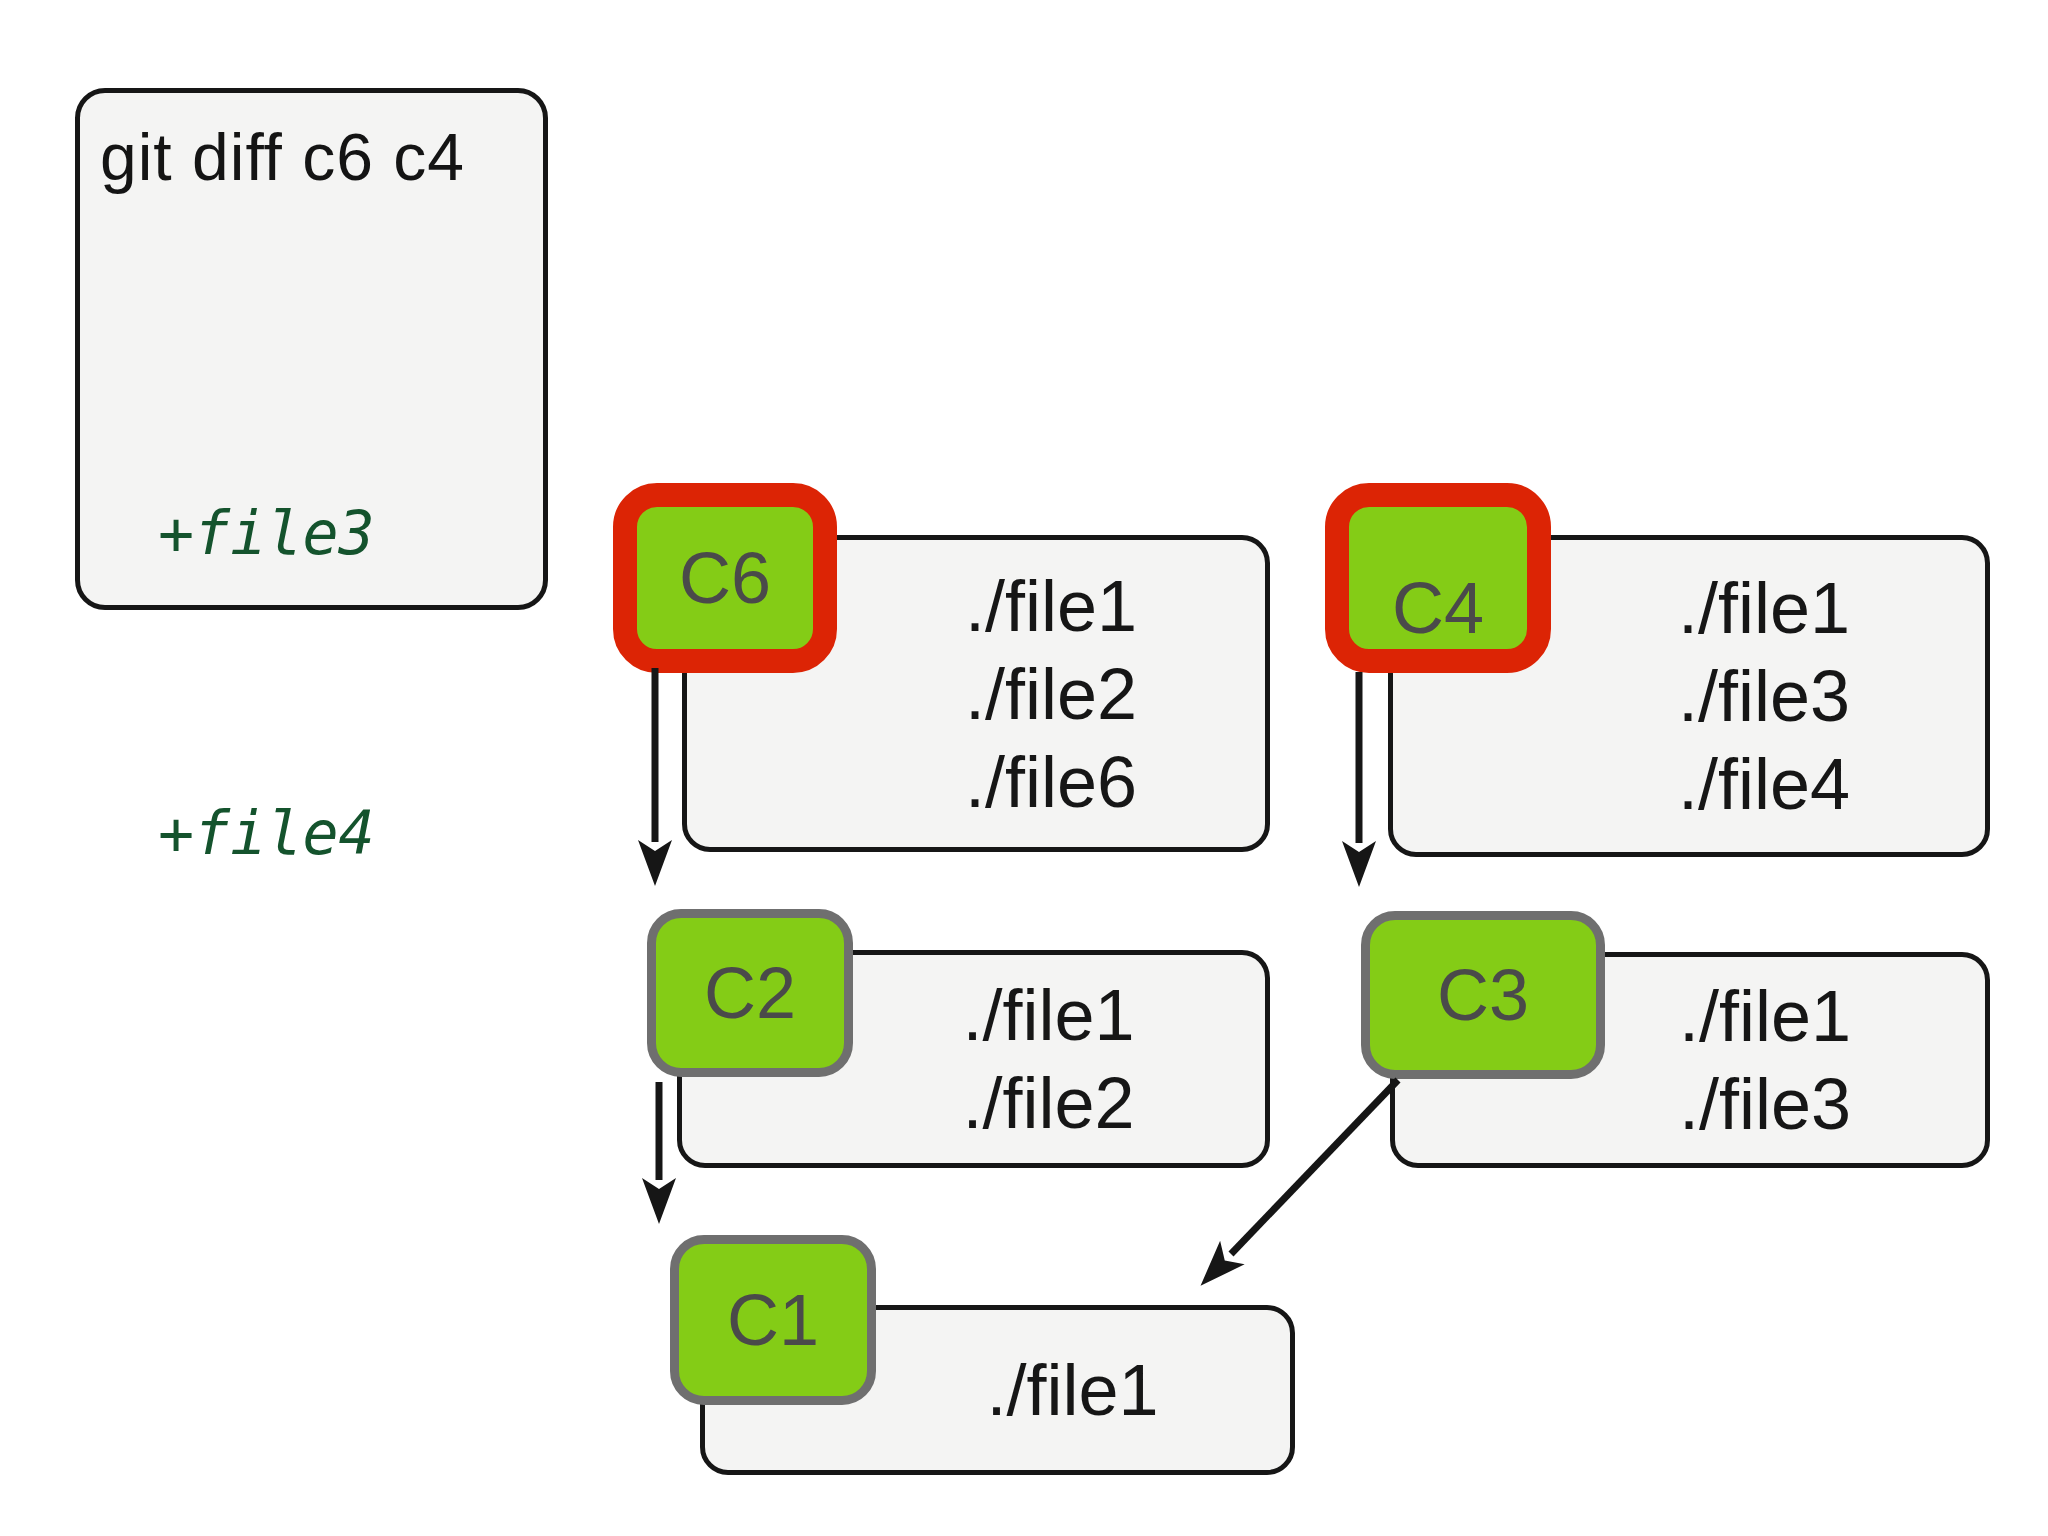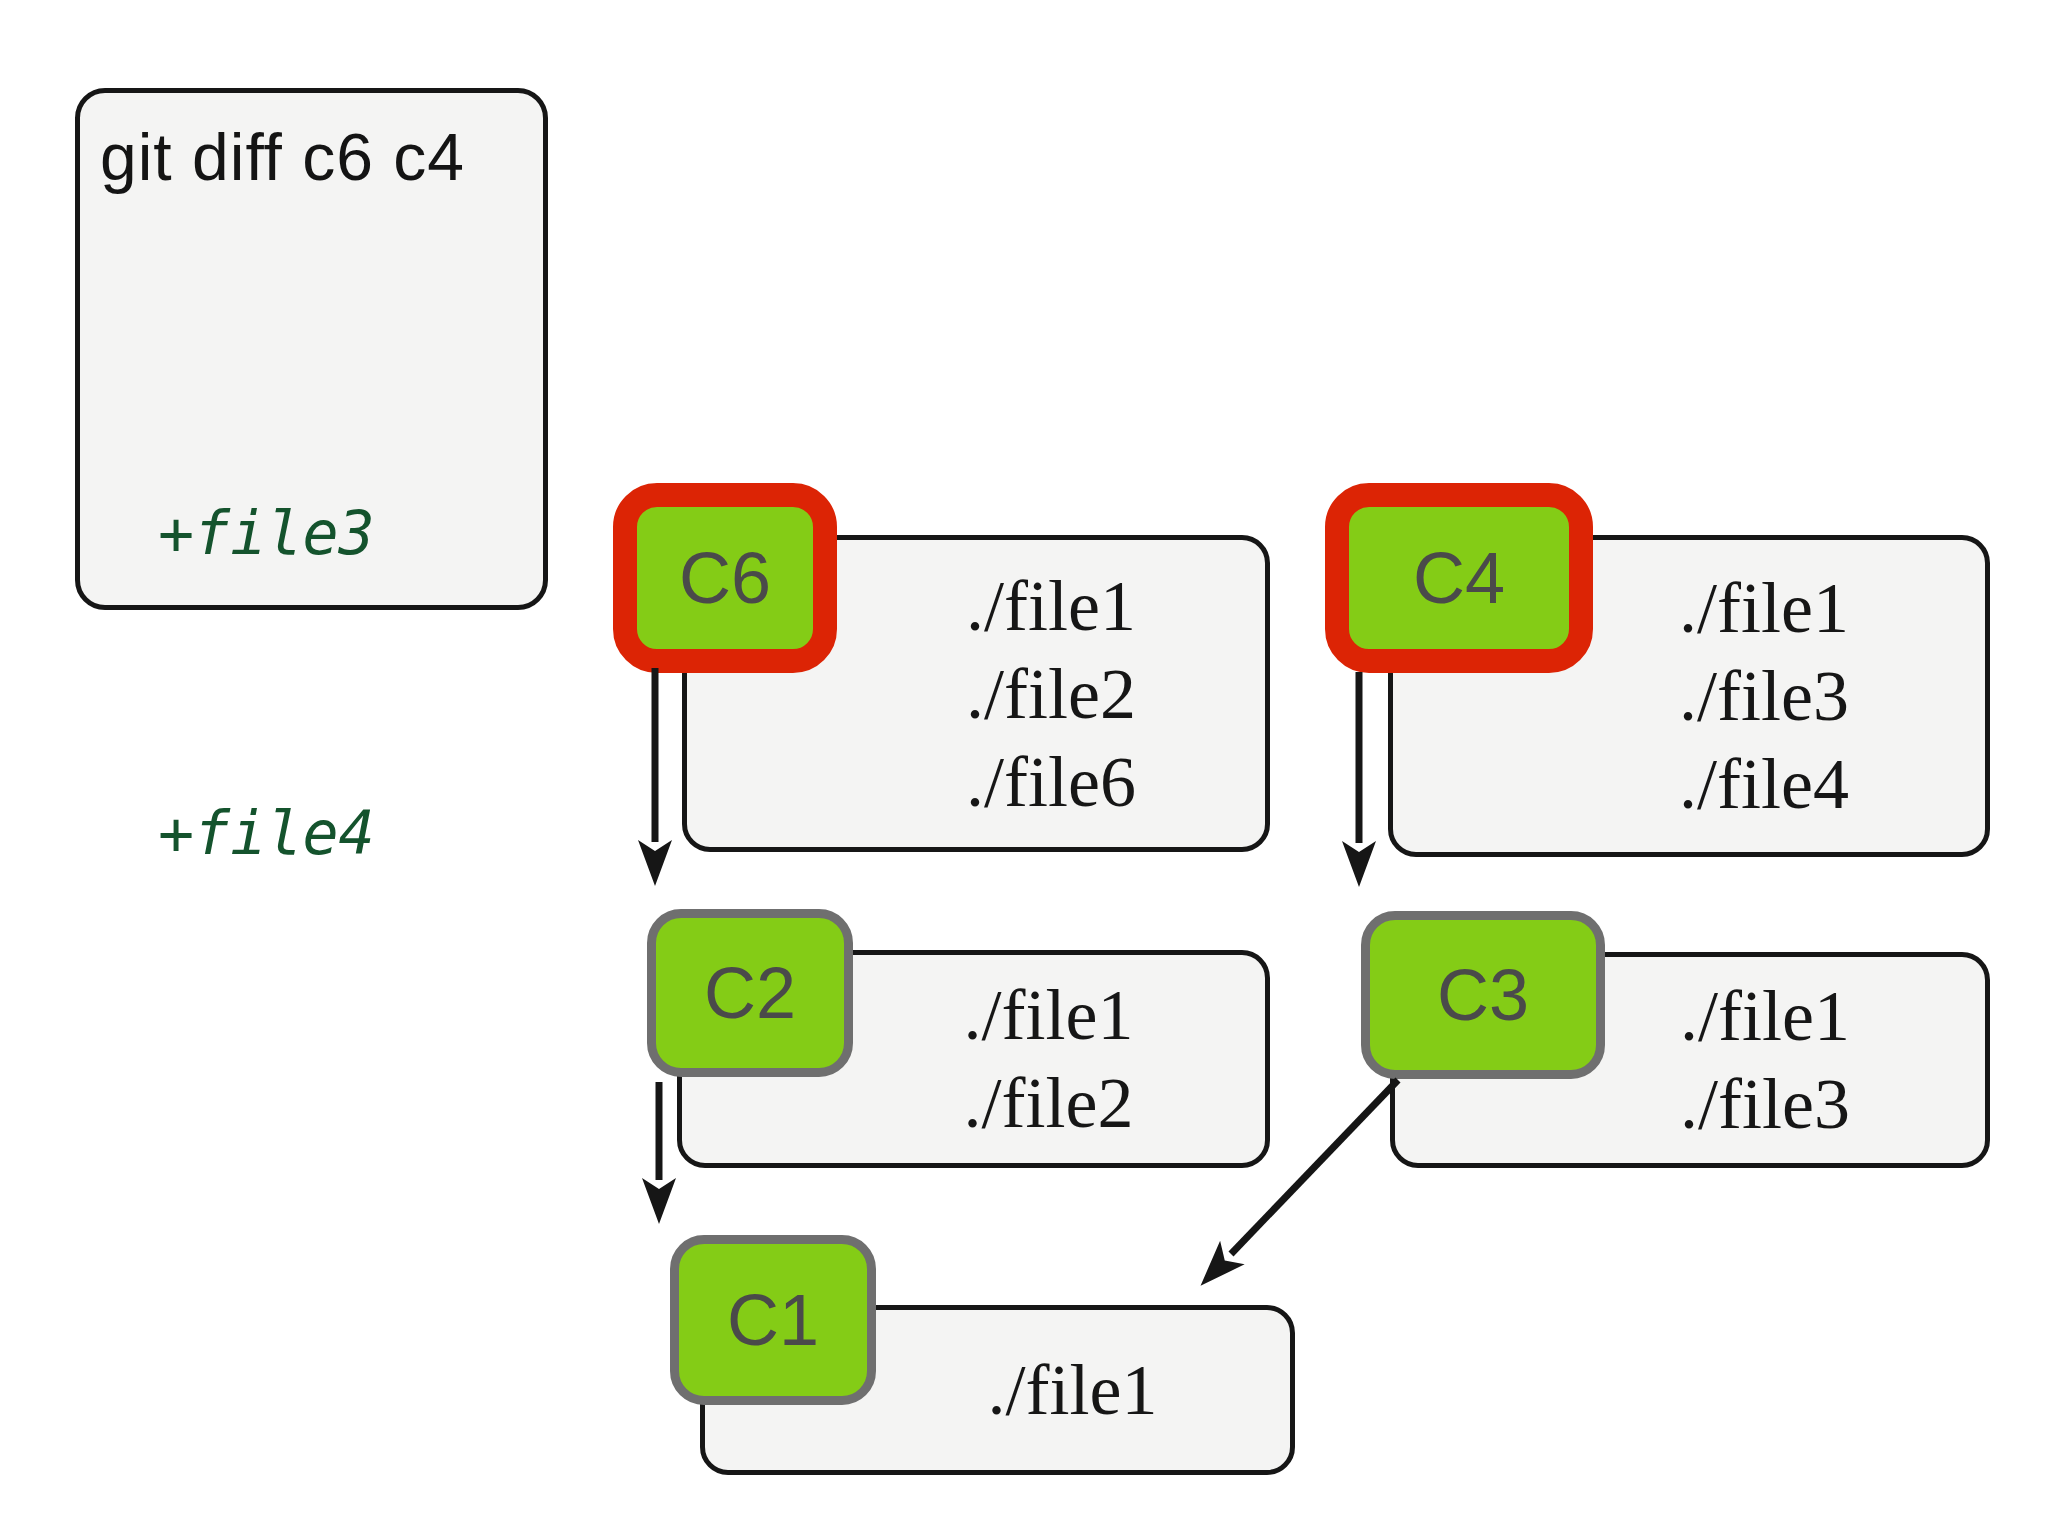--- a/index.html
+++ b/index.html
@@ -9,35 +9,35 @@
   
   .cmd-box{position:absolute;left:75px;top:88px;width:473px;height:522px;box-sizing:border-box;
            background:#f4f4f3;border:5px solid #161616;border-radius:30px;padding:26px 18px 0 20px;}
   .cmd-title{font-size:66px;color:#141414;letter-spacing:1px;white-space:nowrap;}
   .cmd-lines{margin-top:88px;margin-left:58px;font-family:"DejaVu Sans Mono","Liberation Mono",monospace;
              font-size:60px;line-height:100px;color:#14532d;white-space:pre;font-style:italic;}
 
   
   .filebox{position:absolute;box-sizing:border-box;background:#f4f4f3;border:5px solid #161616;
            border-radius:28px;display:flex;flex-direction:column;justify-content:center;z-index:1;
-           font-family:Liberation Serif, serif;font-size:72px;color:#161616;}
+           font-family:Liberation Sans, sans-serif;font-size:72px;color:#161616;}
   .filebox .fl{line-height:88px;text-align:center;padding-left:150px;white-space:pre;}
   .fb-c6{left:682px;top:535px;width:588px;height:317px;}
   .fb-c4{left:1388px;top:535px;width:602px;height:322px;}
   .fb-c2{left:677px;top:950px;width:593px;height:218px;}
   .fb-c3{left:1390px;top:952px;width:600px;height:216px;}
   .fb-c1{left:700px;top:1305px;width:595px;height:170px;}
 
   
   .node{position:absolute;box-sizing:border-box;background:#84cc16;display:flex;align-items:center;
         justify-content:center;z-index:2;color:#4a4a4a;font-size:72px;}
   .node.hl{border:24px solid #dc2405;border-radius:44px;}
   .node.norm{border:9px solid #6f6f6f;border-radius:34px;margin-left:30px;}
   .n-c6{left:613px;top:483px;width:224px;height:190px;}
-  .n-c4{left:1325px;top:483px;width:268px;height:190px;}
+  .n-c4{left:1325px;top:483px;width:226px;height:190px;align-items:flex-end;}
   .n-c2{left:617px;top:909px;width:206px;height:168px;}
   .n-c3{left:1331px;top:911px;width:244px;height:168px;}
   .n-c1{left:640px;top:1235px;width:206px;height:170px;}
 
   .arrows{position:absolute;left:0;top:0;z-index:3;pointer-events:none;}
 </style>
 </head>
 <body>
 
 <div class="canvas">

